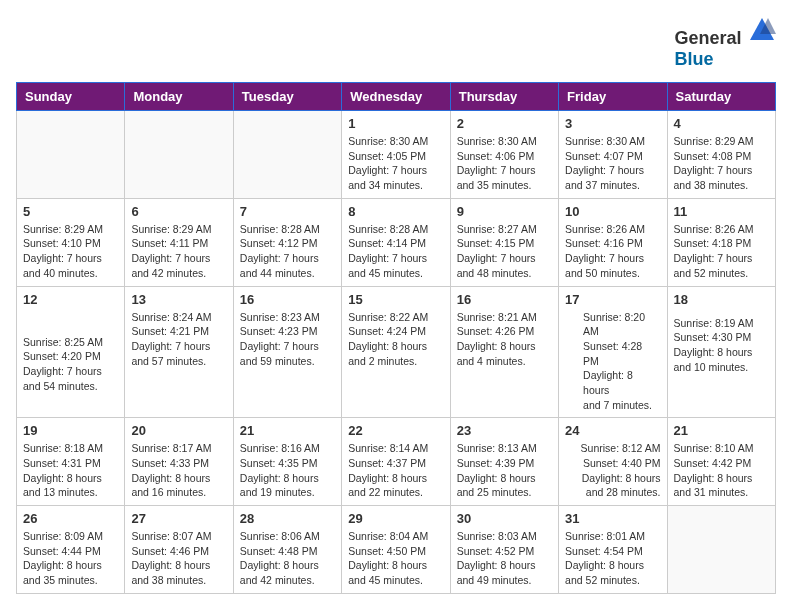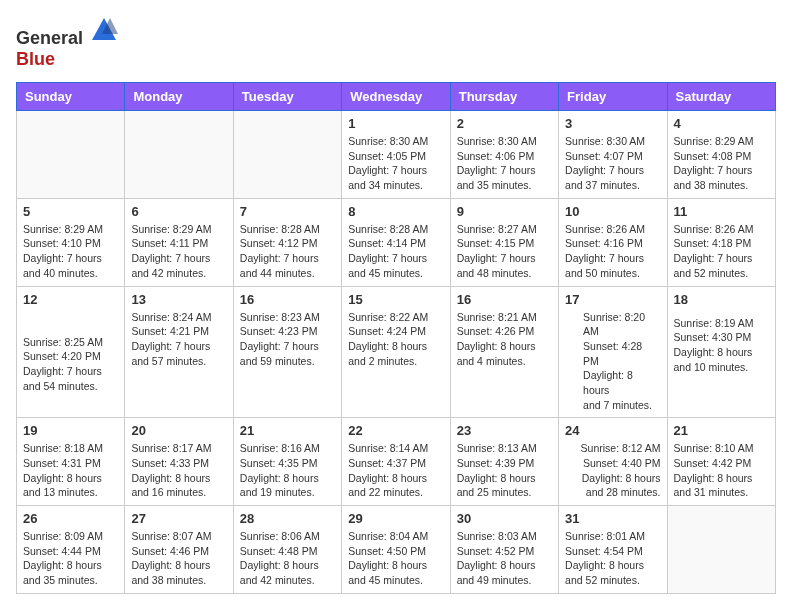--- a/index.html
+++ b/index.html
@@ -5,37 +5,37 @@
     * { margin: 0; padding: 0; box-sizing: border-box; }
     body {
       font-family: Arial, sans-serif;
       background: #fff;
       width: 792px;
       min-height: 612px;
       padding: 16px;
     }
     .header {
       display: flex;
-      justify-content: flex-start;
+      justify-content: flex-end;
       align-items: flex-start;
       margin-bottom: 12px;
     }
     .logo {
       display: flex;
       align-items: center;
     }
     .logo-text-general {
       font-size: 18px;
       font-weight: bold;
       color: #333;
     }
     .logo-text-blue {
       font-size: 18px;
       font-weight: bold;
-      color: #b91c1c;
+      color: #0369a1;
     }
     .logo-icon {
       width: 28px;
       height: 28px;
       margin-left: 2px;
     }
     .title-section {
       text-align: right;
     }
     .month-title {
@@ -45,21 +45,21 @@
     }
     .location-title {
       font-size: 15px;
       color: #555;
     }
     .calendar {
       width: 100%;
       border-collapse: collapse;
     }
     .calendar th {
-      background-color: #8b5cf6;
+      background-color: #701a75;
       color: white;
       padding: 6px 8px;
       text-align: left;
       font-size: 13px;
       font-weight: bold;
       border: 1px solid #2a6dd9;
     }
     .calendar td {
       border: 1px solid #ccc;
       vertical-align: top;

